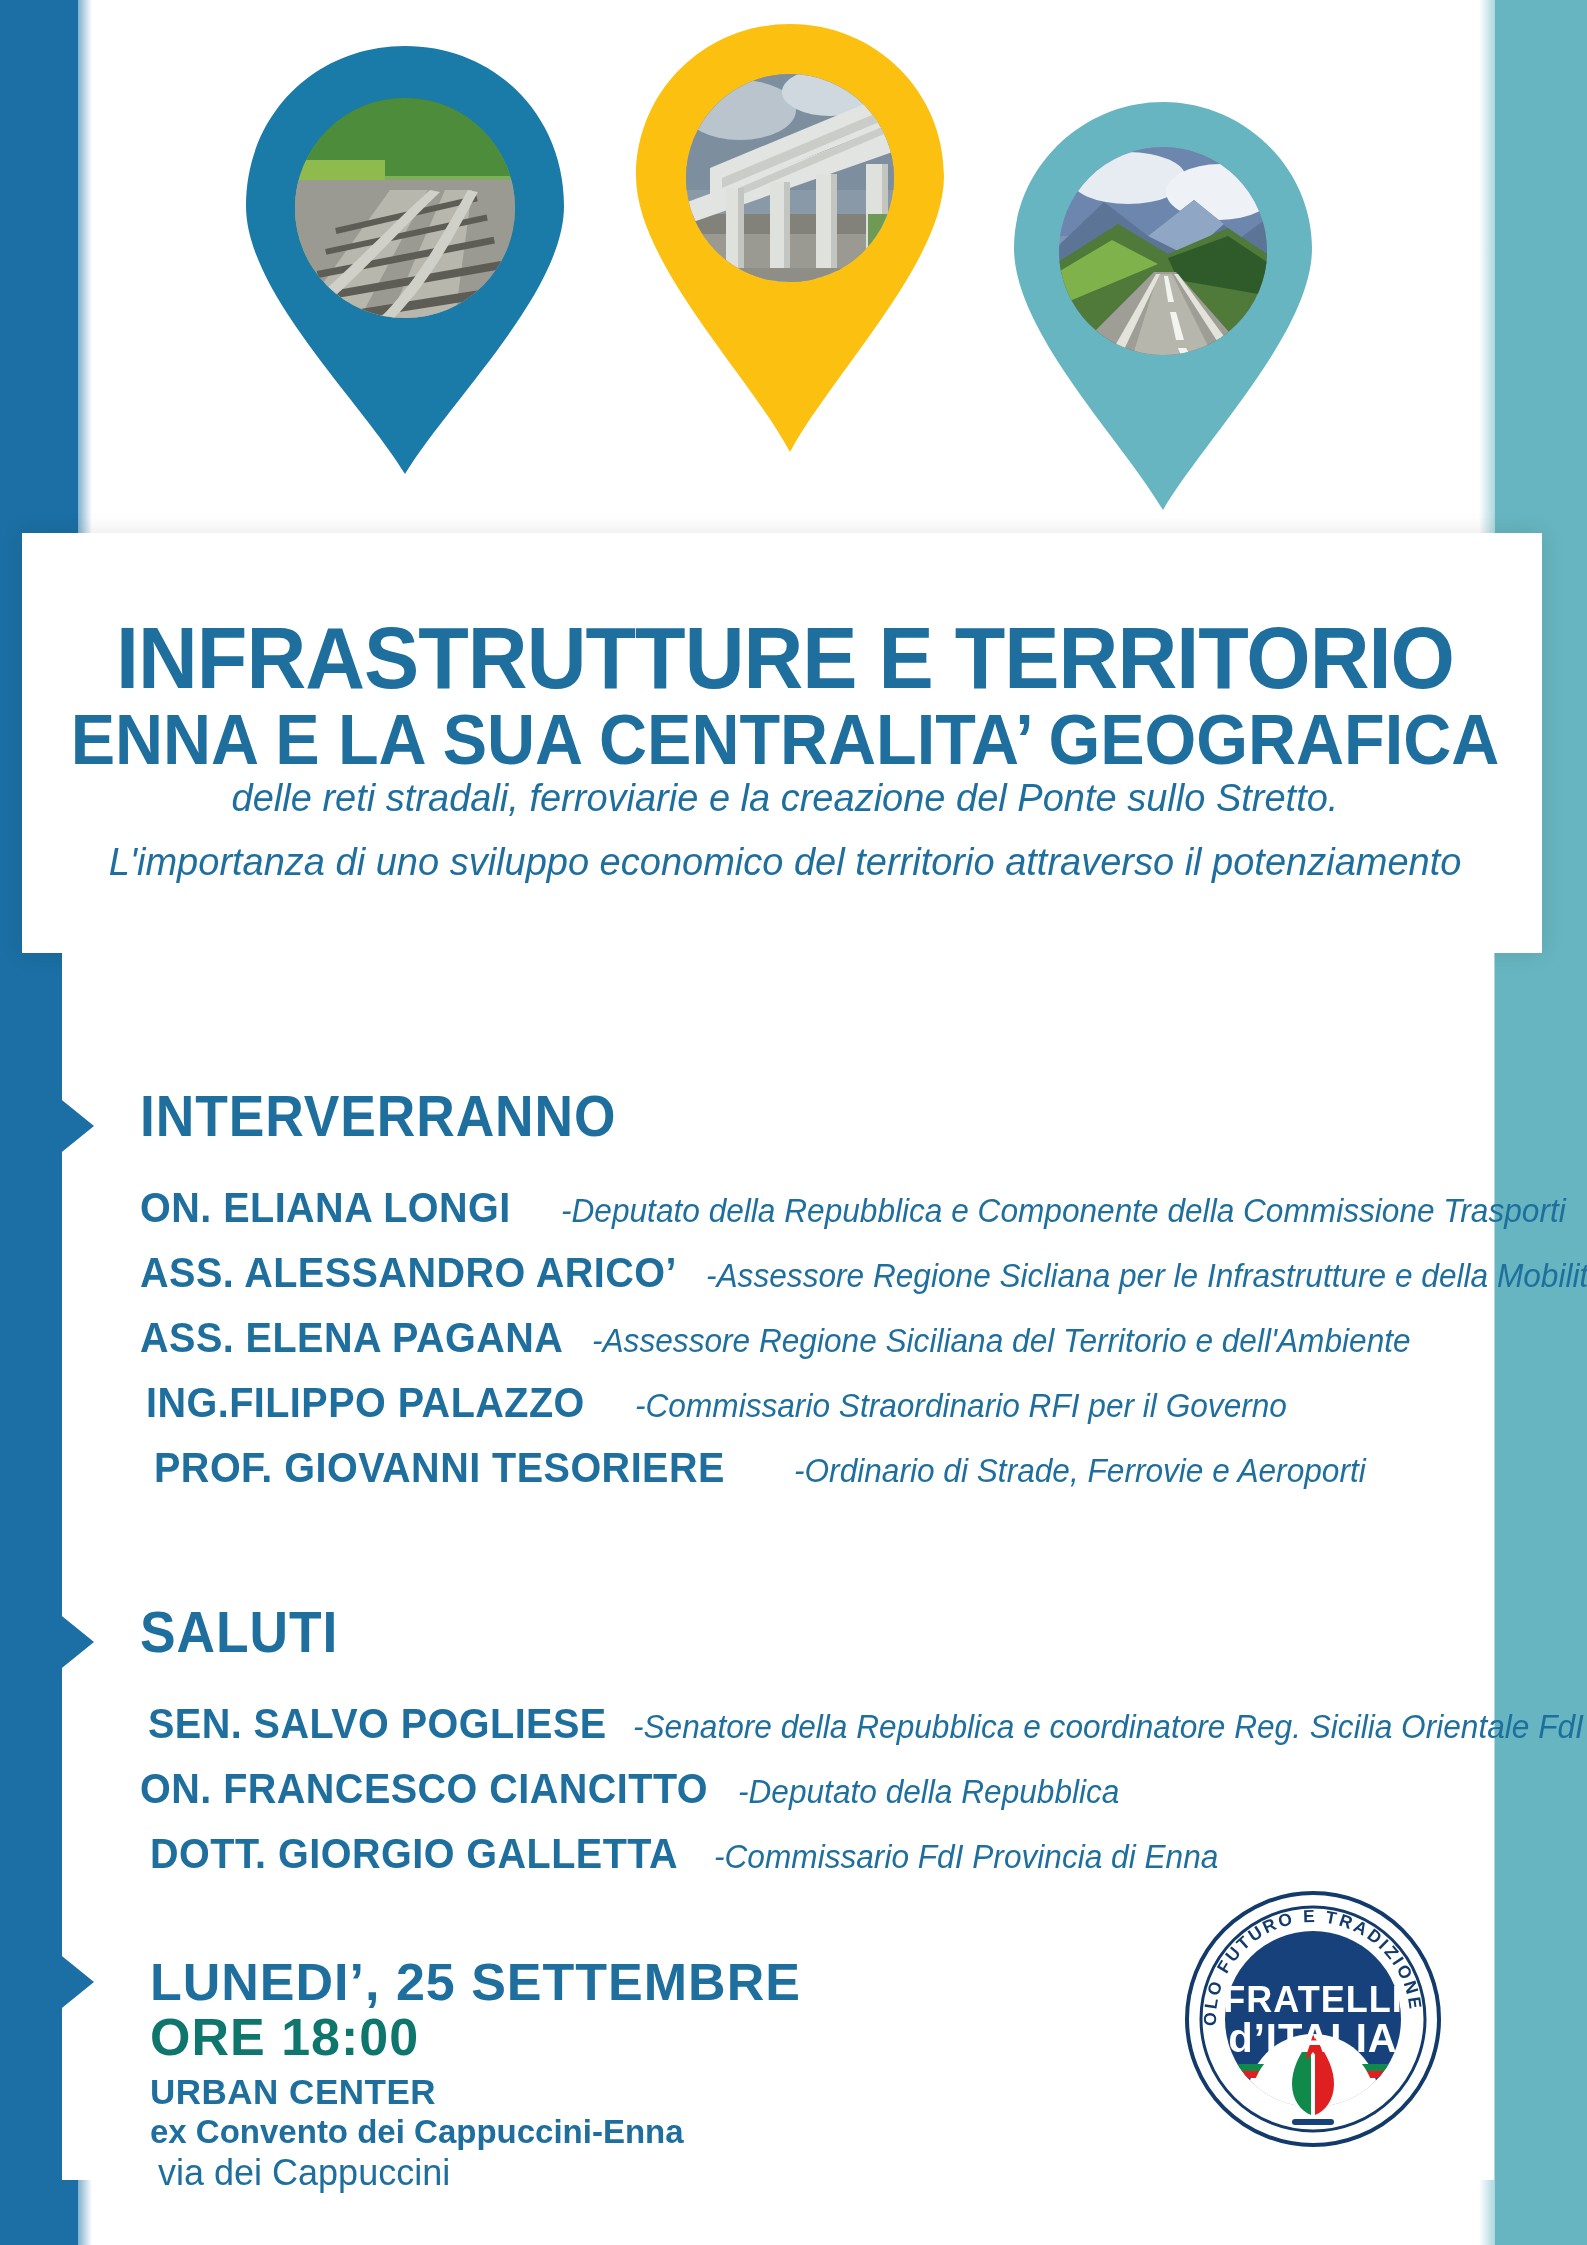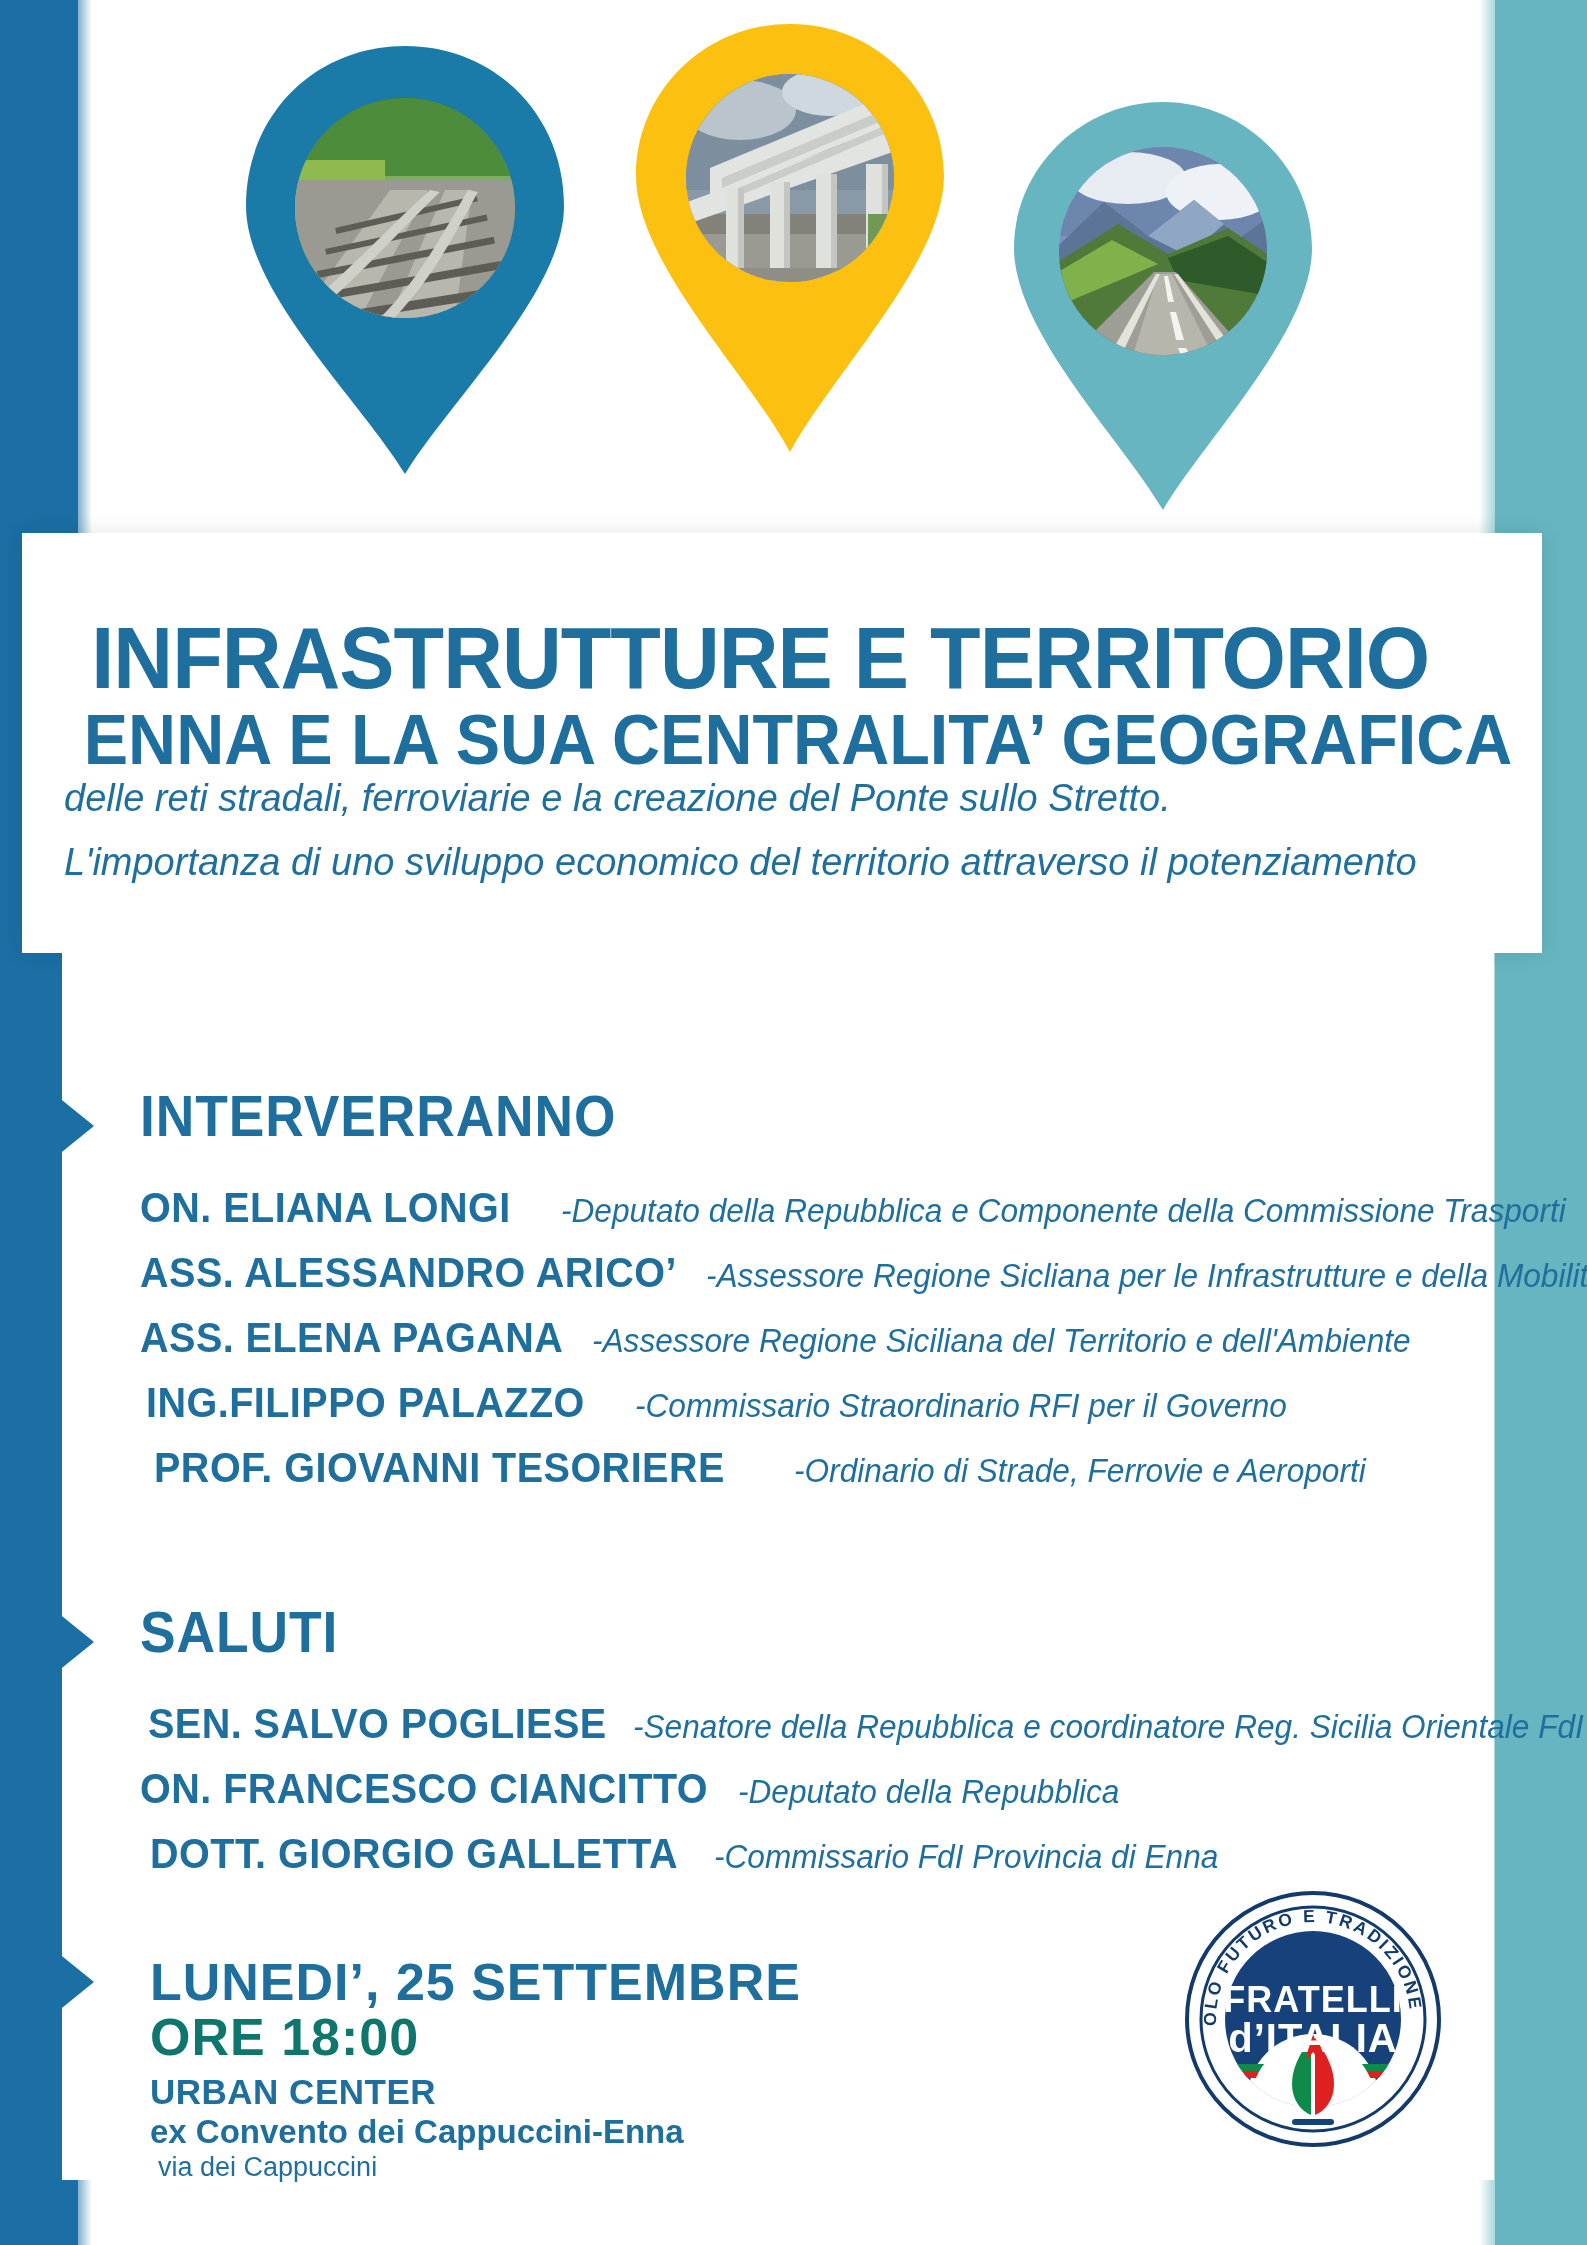--- a/index.html
+++ b/index.html
@@ -80,24 +80,24 @@
     height: 560px;
   }
   .pin {
     position: absolute;
   }
   .pin svg { display: block; }
 
   
   .title-block {
     position: absolute;
-    left: 46px;
+    left: 30px;
     top: 615px;
     width: 1510px;
-    text-align: left;
+    text-align: center;
     z-index: 5;
   }
   .main-title {
     font-family: "Liberation Sans Narrow", "Liberation Sans", sans-serif;
     font-weight: bold;
     font-size: 88px;
     letter-spacing: -1px;
     color: #1f6f9e;
     line-height: 0.98;
     transform: scaleX(0.94);
@@ -210,21 +210,21 @@
   }
   .f-venue2 {
     font-family: "Liberation Sans Narrow", "Liberation Sans", sans-serif;
     font-weight: bold;
     font-size: 33px;
     color: #1f6f9e;
     line-height: 1.18;
   }
   .f-street {
     font-family: "Liberation Sans Narrow", "Liberation Sans", sans-serif;
-    font-size: 27px;
+    font-size: 36px;
     color: #1f6f9e;
     line-height: 1.2;
     padding-left: 8px;
   }
 
   
   .logo {
     position: absolute;
     left: 1182px;
     top: 1888px;

